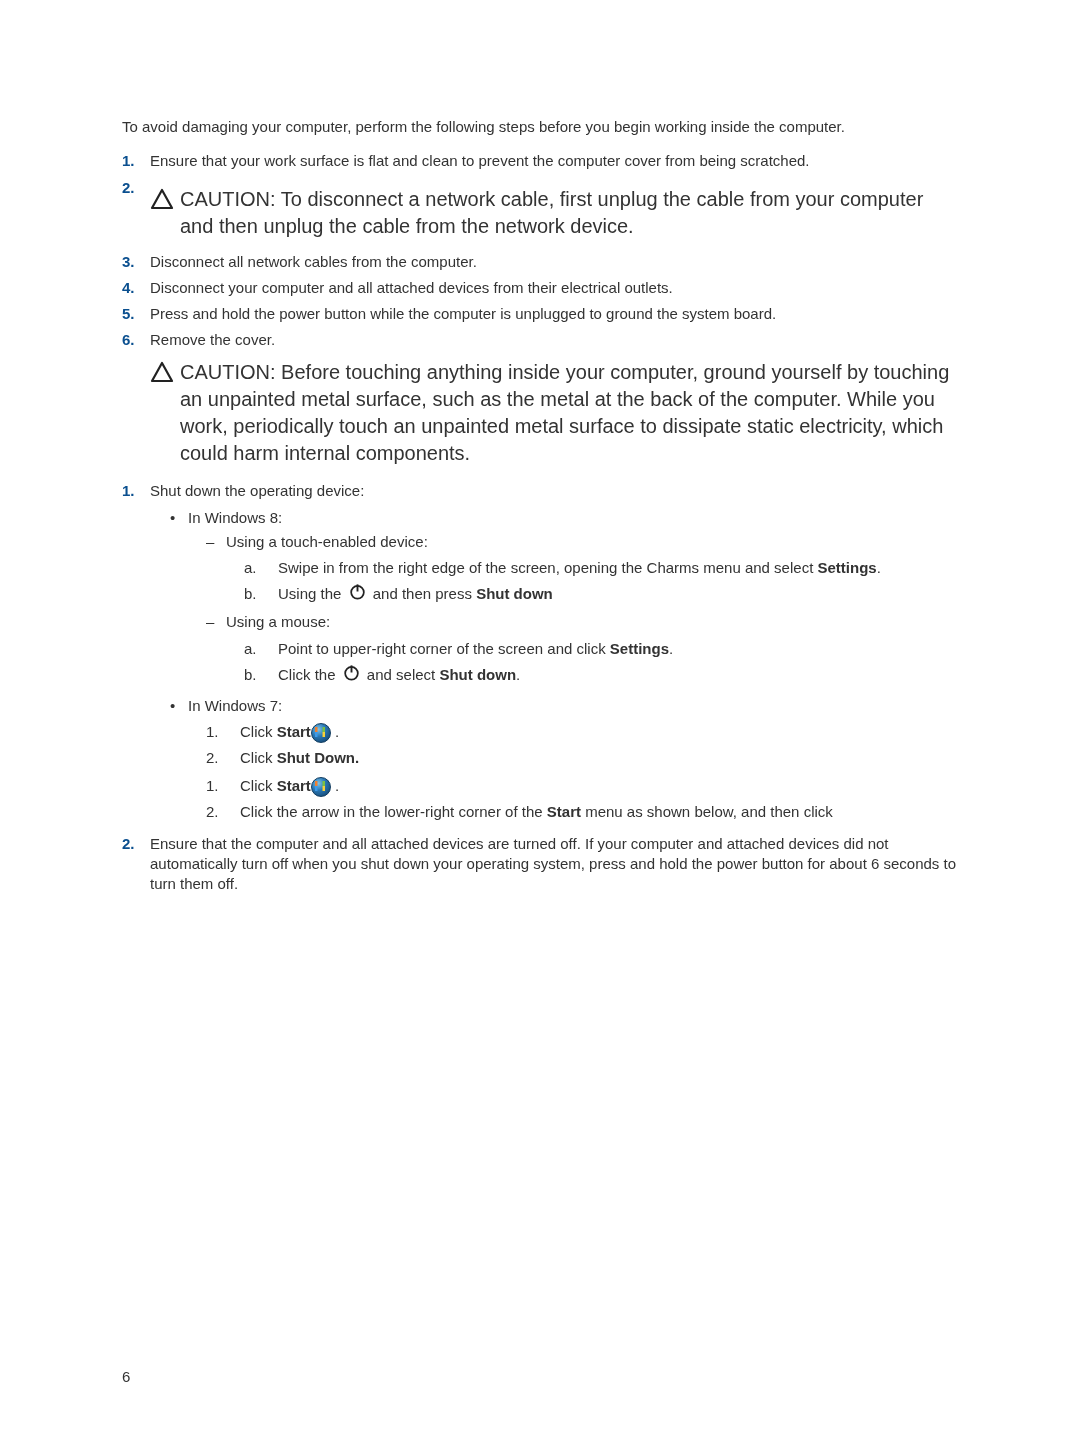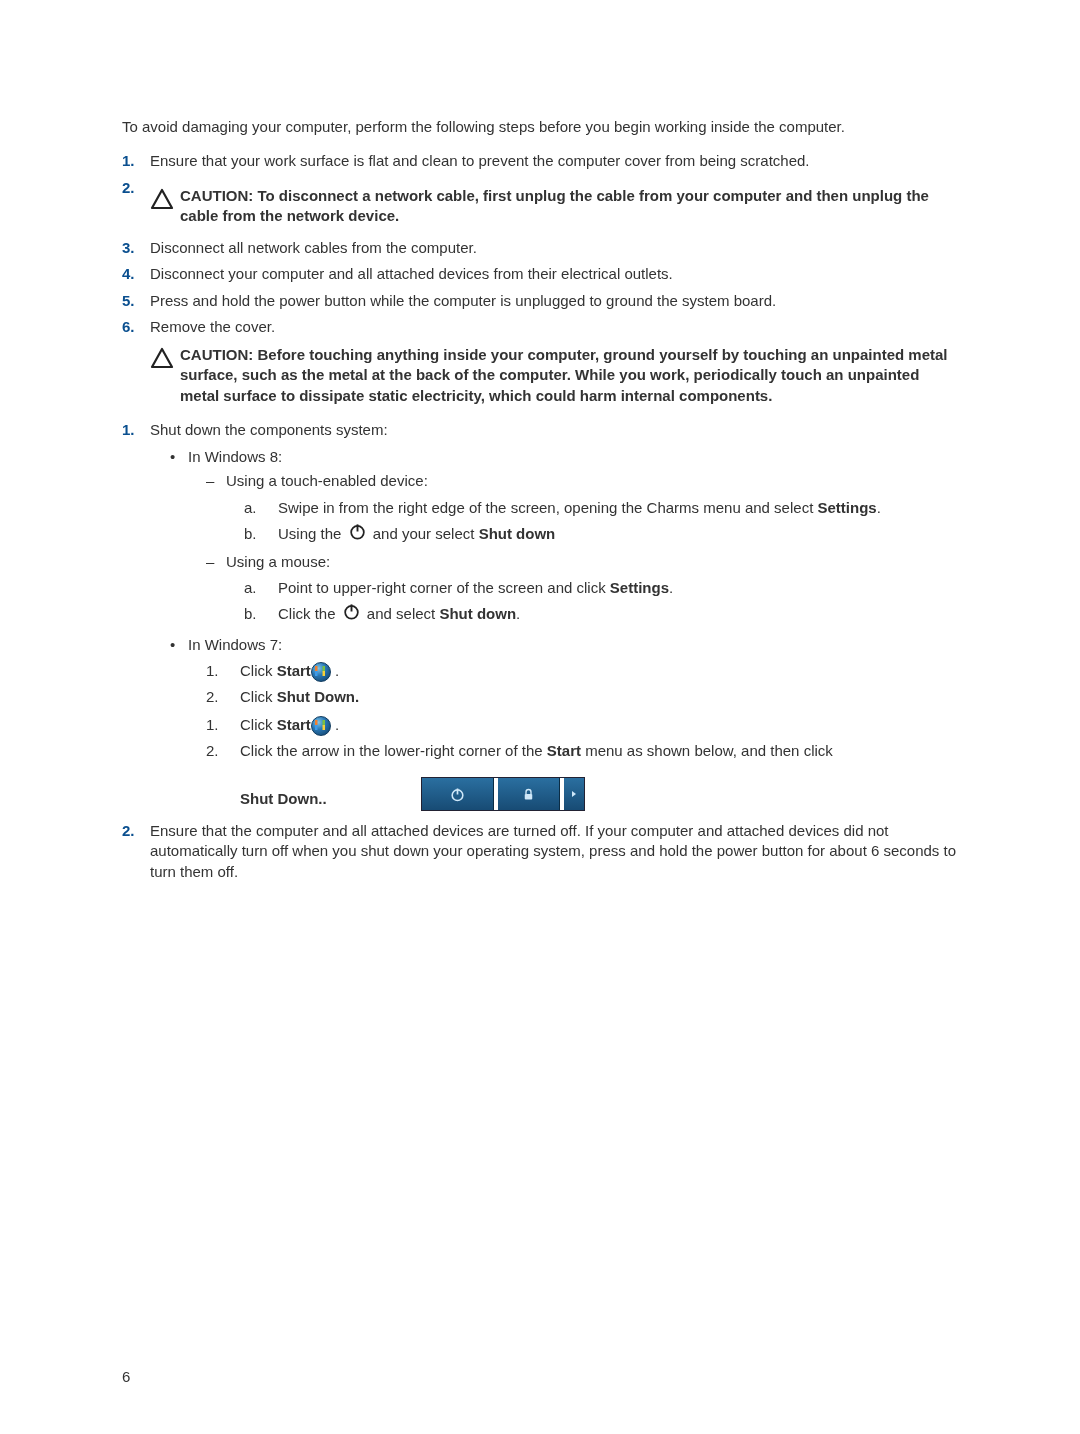--- a/index.html
+++ b/index.html
@@ -44,22 +44,22 @@
     display: flex;
     margin: 8px 0 6px 0;
   }
   .caution-box .tri {
     width: 24px;
     min-width: 24px;
     margin-right: 6px;
     padding-top: 2px;
   }
   .caution-box .text {
-    font-weight: 700;
-    font-size: 15px;
+    font-weight: 400;
+    font-size: 20px;
     line-height: 1.35;
   }
   h2.section-head {
     font-weight: 700;
     font-size: 31px;
     margin: 24px 0 6px 0;
     color: #111;
   }
   .bullet-list {
     list-style: none;
@@ -245,21 +245,21 @@
       </div>
     </li>
   </ul>
 
 
 
   <ul class="ordered-list" style="margin-top:8px;">
     <li>
       <span class="marker">1.</span>
       <div class="content">
-        <span>Shut down the components system:</span>
+        <span>Shut down the operating device:</span>
 
         <ul class="bullet-list">
           <li>
             <span>In Windows 8:</span>
             <ul class="dash-list">
               <li>
                 <span>Using a touch-enabled device:</span>
                 <ul class="letter-list">
                   <li>
                     <span class="m">a.</span>
@@ -267,21 +267,21 @@
                   </li>
                   <li>
                     <span class="m">b.</span>
                     <span>Using the </span>
                     <span class="power-icon-inline">
                       <svg width="19" height="19" viewBox="0 0 24 24">
                           <circle cx="12" cy="13" r="8" fill="none" stroke="#222" stroke-width="2.2"></circle>
                           <line x1="12" y1="3" x2="12" y2="12" stroke="#222" stroke-width="2.4"></line>
                         </svg>
                     </span>
-                    <span> and your select </span><span class="bold-inline">Shut down</span>
+                    <span> and then press </span><span class="bold-inline">Shut down</span>
                   </li>
                 </ul>
               </li>
               <li>
                 <span>Using a mouse:</span>
                 <ul class="letter-list">
                   <li>
                     <span class="m">a.</span>
                     <span>Point to upper-right corner of the screen and click </span><span class="bold-inline">Settings</span><span>.</span>
                   </li>
@@ -317,42 +317,20 @@
 
             <ul class="num-list">
               <li>
                 <span class="m">1.</span>
                 <span>Click </span><span class="bold-inline">Start</span><span class="start-orb"></span><span> .</span>
               </li>
               <li>
                 <span class="m">2.</span>
                 <span>Click the arrow in the lower-right corner of the </span><span class="bold-inline">Start</span><span> menu as shown below, and then click</span>
 
-                <div class="shutdown-line">
-                  <span class="label"><span>Shut Down.</span><span>.</span></span>
-                  <span class="shutdown-img">
-                    <span class="seg seg1">
-                      <svg width="17" height="17" viewBox="0 0 24 24">
-                          <circle cx="12" cy="13" r="7.5" fill="none" stroke="#cfe8f9" stroke-width="2.2"></circle>
-                          <line x1="12" y1="3.5" x2="12" y2="12" stroke="#cfe8f9" stroke-width="2.4"></line>
-                        </svg>
-                    </span>
-                    <span class="seg seg2">
-                      <svg width="15" height="15" viewBox="0 0 24 24">
-                          <rect x="6" y="11" width="12" height="9" rx="1.5" fill="#cfe8f9"></rect>
-                          <path d="M8 11 V8 a4 4 0 0 1 8 0 V11" fill="none" stroke="#cfe8f9" stroke-width="2.2"></path>
-                        </svg>
-                    </span>
-                    <span class="seg seg3">
-                      <svg width="10" height="10" viewBox="0 0 10 10">
-                          <path d="M3 2 L7 5 L3 8 Z" fill="#cfe8f9"></path>
-                        </svg>
-                    </span>
-                  </span>
-                </div>
               </li>
             </ul>
           </li>
         </ul>
       </div>
     </li>
 
     <li>
       <span class="marker">2.</span>
       <span class="content">Ensure that the computer and all attached devices are turned off. If your computer and attached devices did not automatically turn off when you shut down your operating system, press and hold the power button for about 6 seconds to turn them off.</span>

